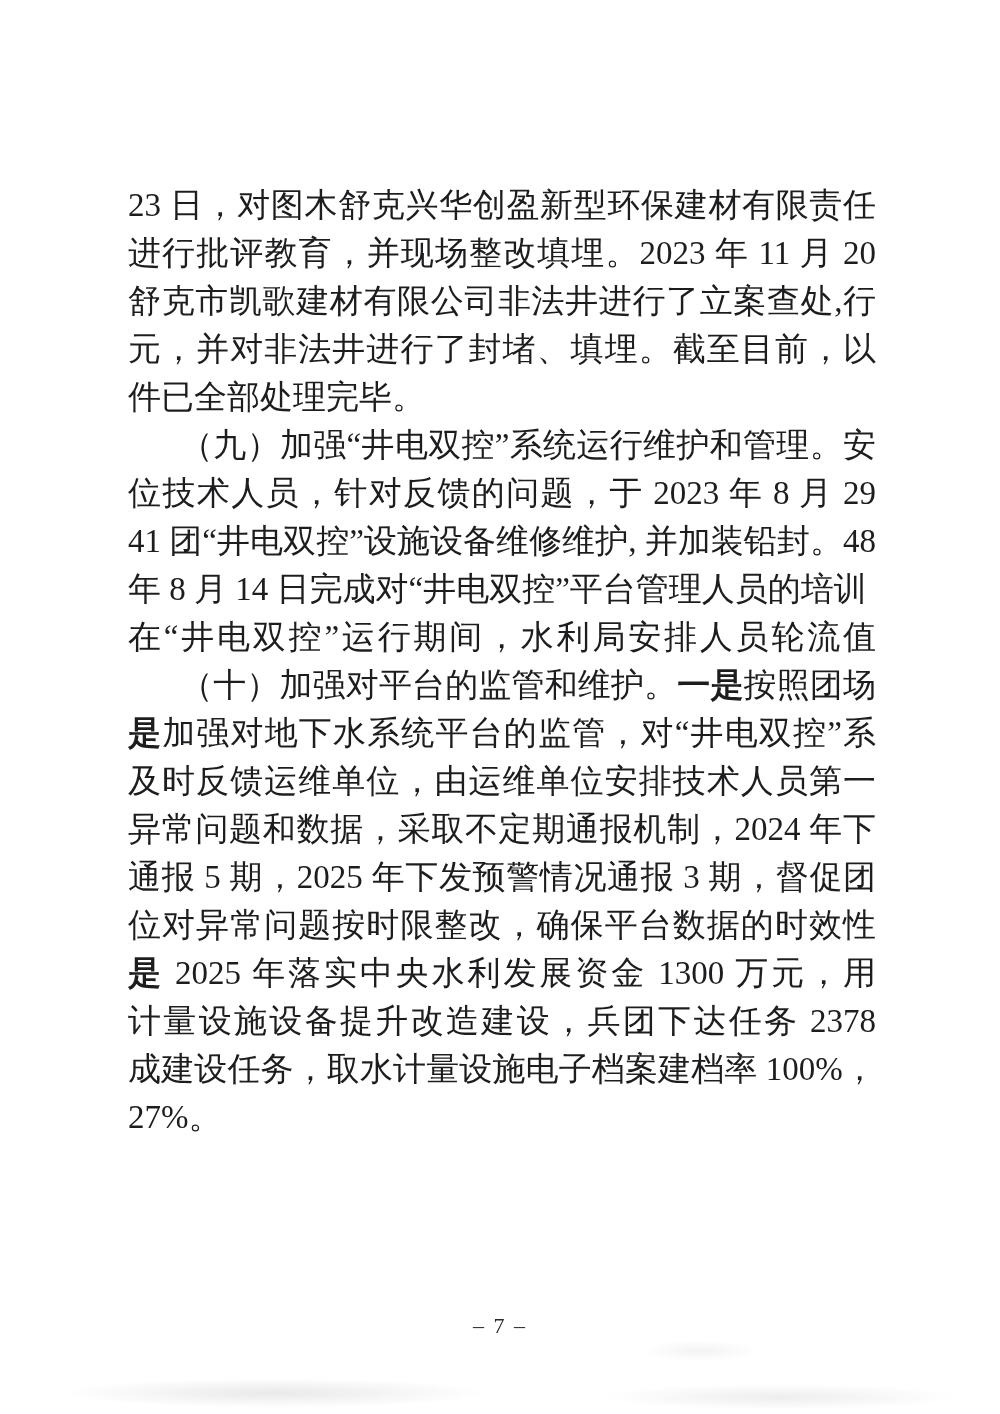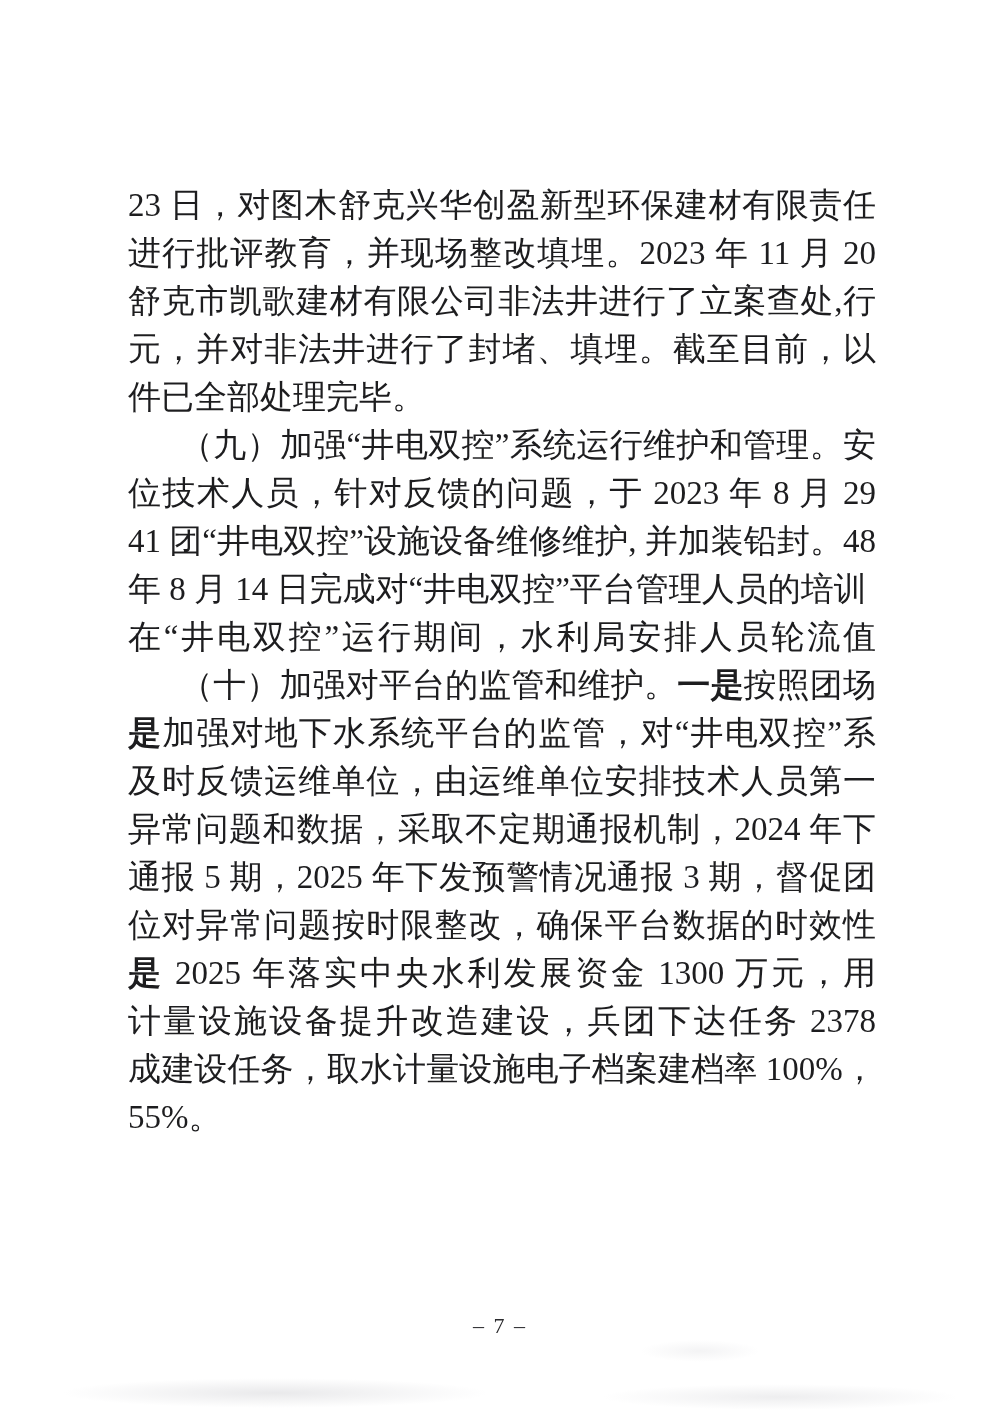--- a/index.html
+++ b/index.html
@@ -95,21 +95,21 @@
         <div class="line"><span class="">在“井电双控”运行期间，水利局安排人员轮流值班，发现问题</span></div>
         <div class="line indent"><span class="heading">（十）加强对平台的监管和维护。</span><span class="bold ">一是</span><span class="">按照团场用水需求，</span></div>
         <div class="line"><span class="bold ">是</span><span class="">加强对地下水系统平台的监管，对“井电双控”系统平台反馈</span></div>
         <div class="line"><span class="">及时反馈运维单位，由运维单位安排技术人员第一时间解决。</span><span class="bold ">二</span></div>
         <div class="line"><span class="">异常问题和数据，采取不定期通报机制，2024 年下发预警情况</span></div>
         <div class="line"><span class="">通报 5 期，2025 年下发预警情况通报 3 期，督促团场和运维单</span></div>
         <div class="line"><span class="">位对异常问题按时限整改，确保平台数据的时效性和准确性。</span><span class="bold ">三</span></div>
         <div class="line"><span class="bold ">是</span><span class=""> 2025 年落实中央水利发展资金 1300 万元，用于“井电双控”</span></div>
         <div class="line"><span class="">计量设施设备提升改造建设，兵团下达任务 2378 眼，目前已完</span></div>
         <div class="line"><span class="">成建设任务，取水计量设施电子档案建档率 100%，数据接入率</span></div>
-        <div class="line last"><span class="">55%。</span></div>
+        <div class="line last"><span class="">27%。</span></div>
       </div>
     </div>
 
   <div class="footer">– 7 –</div>
 
   <div class="smudge smudge-1"></div>
   <div class="smudge smudge-2"></div>
   <div class="smudge smudge-3"></div>
 </div>
 

